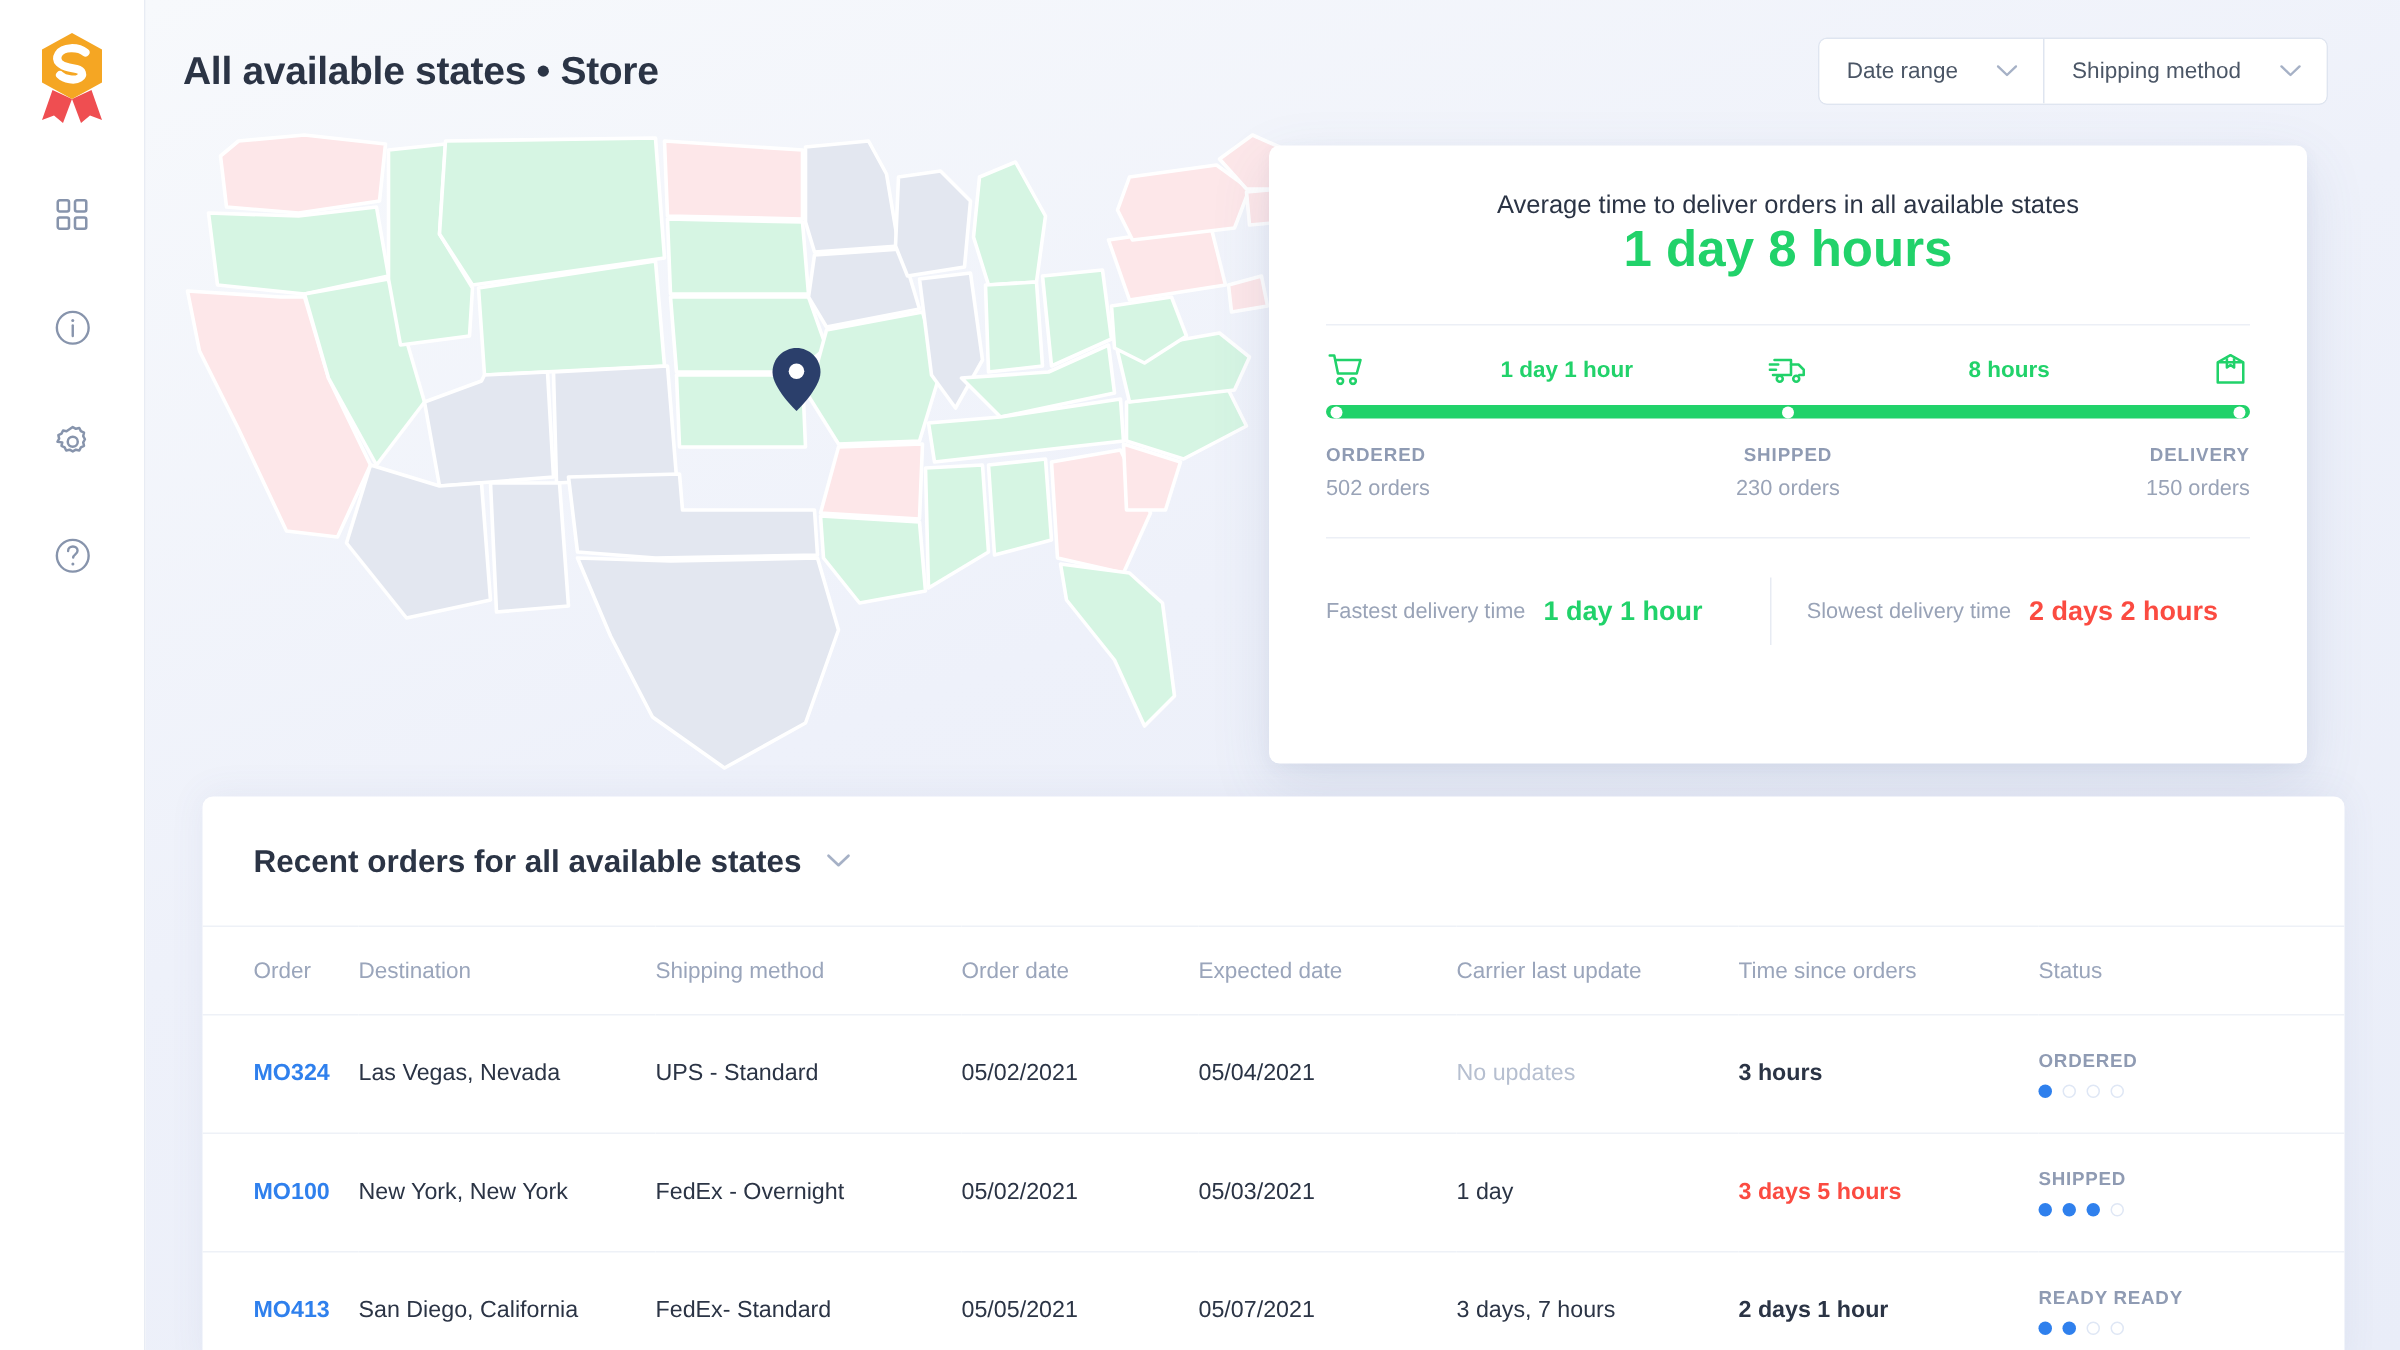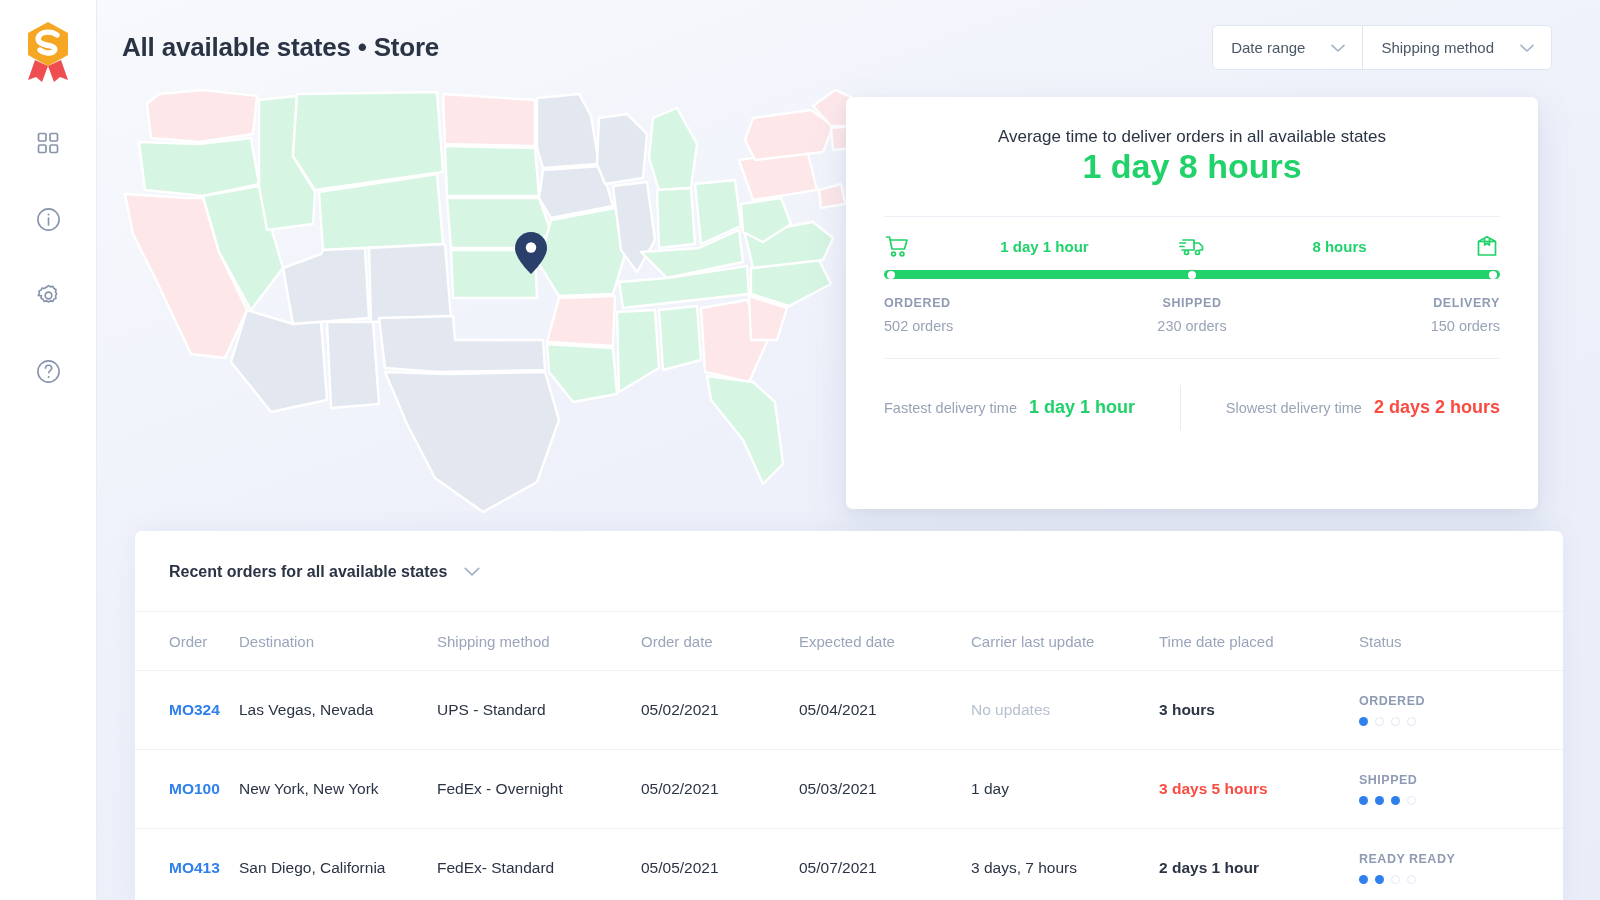--- a/index.html
+++ b/index.html
@@ -90,39 +90,39 @@
   .stage { flex: 1; }
   .stage.c { text-align: center; }
   .stage.r { text-align: right; }
   .stage-name { font-size: 12.5px; font-weight: bold; color: #8f9bb3; letter-spacing: 0.6px; }
   .stage-count { font-size: 14.5px; color: #99a3b7; margin-top: 8px; }
 
   .divider2 { height: 1px; background: #eceff6; margin-top: 24px; }
 
   .delivery-row { display: flex; align-items: center; margin-top: 26px; }
   .dl { flex: 1; display: flex; align-items: center; gap: 12px; }
-  .dl.right { justify-content: flex-end; padding-left: 24px; }
+  .dl.right { padding-left: 24px; }
   .dl-label { font-size: 14.5px; color: #99a3b7; }
   .dl-val { font-size: 18px; font-weight: bold; }
   .dl-val.green { color: #21d26a; }
   .dl-val.red { color: #fb4b41; }
   .vline { width: 1px; height: 45px; background: #e7ebf3; }
 
   
   .orders-card {
     position: absolute; left: 38px; top: 531px; width: 1428px;
     background: #fff; border-radius: 7px 7px 0 0;
     box-shadow: 0 -2px 24px rgba(80,100,150,0.07);
     z-index: 25;
   }
   .orders-head {
     display: flex; align-items: center; gap: 17px;
     padding: 32px 0 30px 34px;
   }
-  .orders-title { font-size: 16px; font-weight: bold; color: #2b3445; }
+  .orders-title { font-size: 21px; font-weight: bold; color: #2b3445; }
 
   table { width: 100%; border-collapse: collapse; table-layout: fixed; }
   thead th {
     text-align: left; font-size: 15px; font-weight: normal; color: #9aa5bb;
     padding: 21px 0 20px 0;
     border-top: 1px solid #eef1f7;
   }
   tbody td {
     font-size: 15.5px; color: #2b3445;
     padding: 23px 0 23px 0; vertical-align: middle;
@@ -402,21 +402,21 @@
 
       <table>
         <thead>
           <tr>
             <th class="c-order">Order</th>
             <th class="c-dest">Destination</th>
             <th class="c-ship">Shipping method</th>
             <th class="c-odate">Order date</th>
             <th class="c-edate">Expected date</th>
             <th class="c-carrier">Carrier last update</th>
-            <th class="c-since">Time date placed</th>
+            <th class="c-since">Time since orders</th>
             <th class="c-status">Status</th>
           </tr>
         </thead>
         <tbody>
           <tr>
             <td><span class="order-link">MO324</span></td>
             <td>Las Vegas, Nevada</td>
             <td>UPS - Standard</td>
             <td>05/02/2021</td>
             <td>05/04/2021</td>

